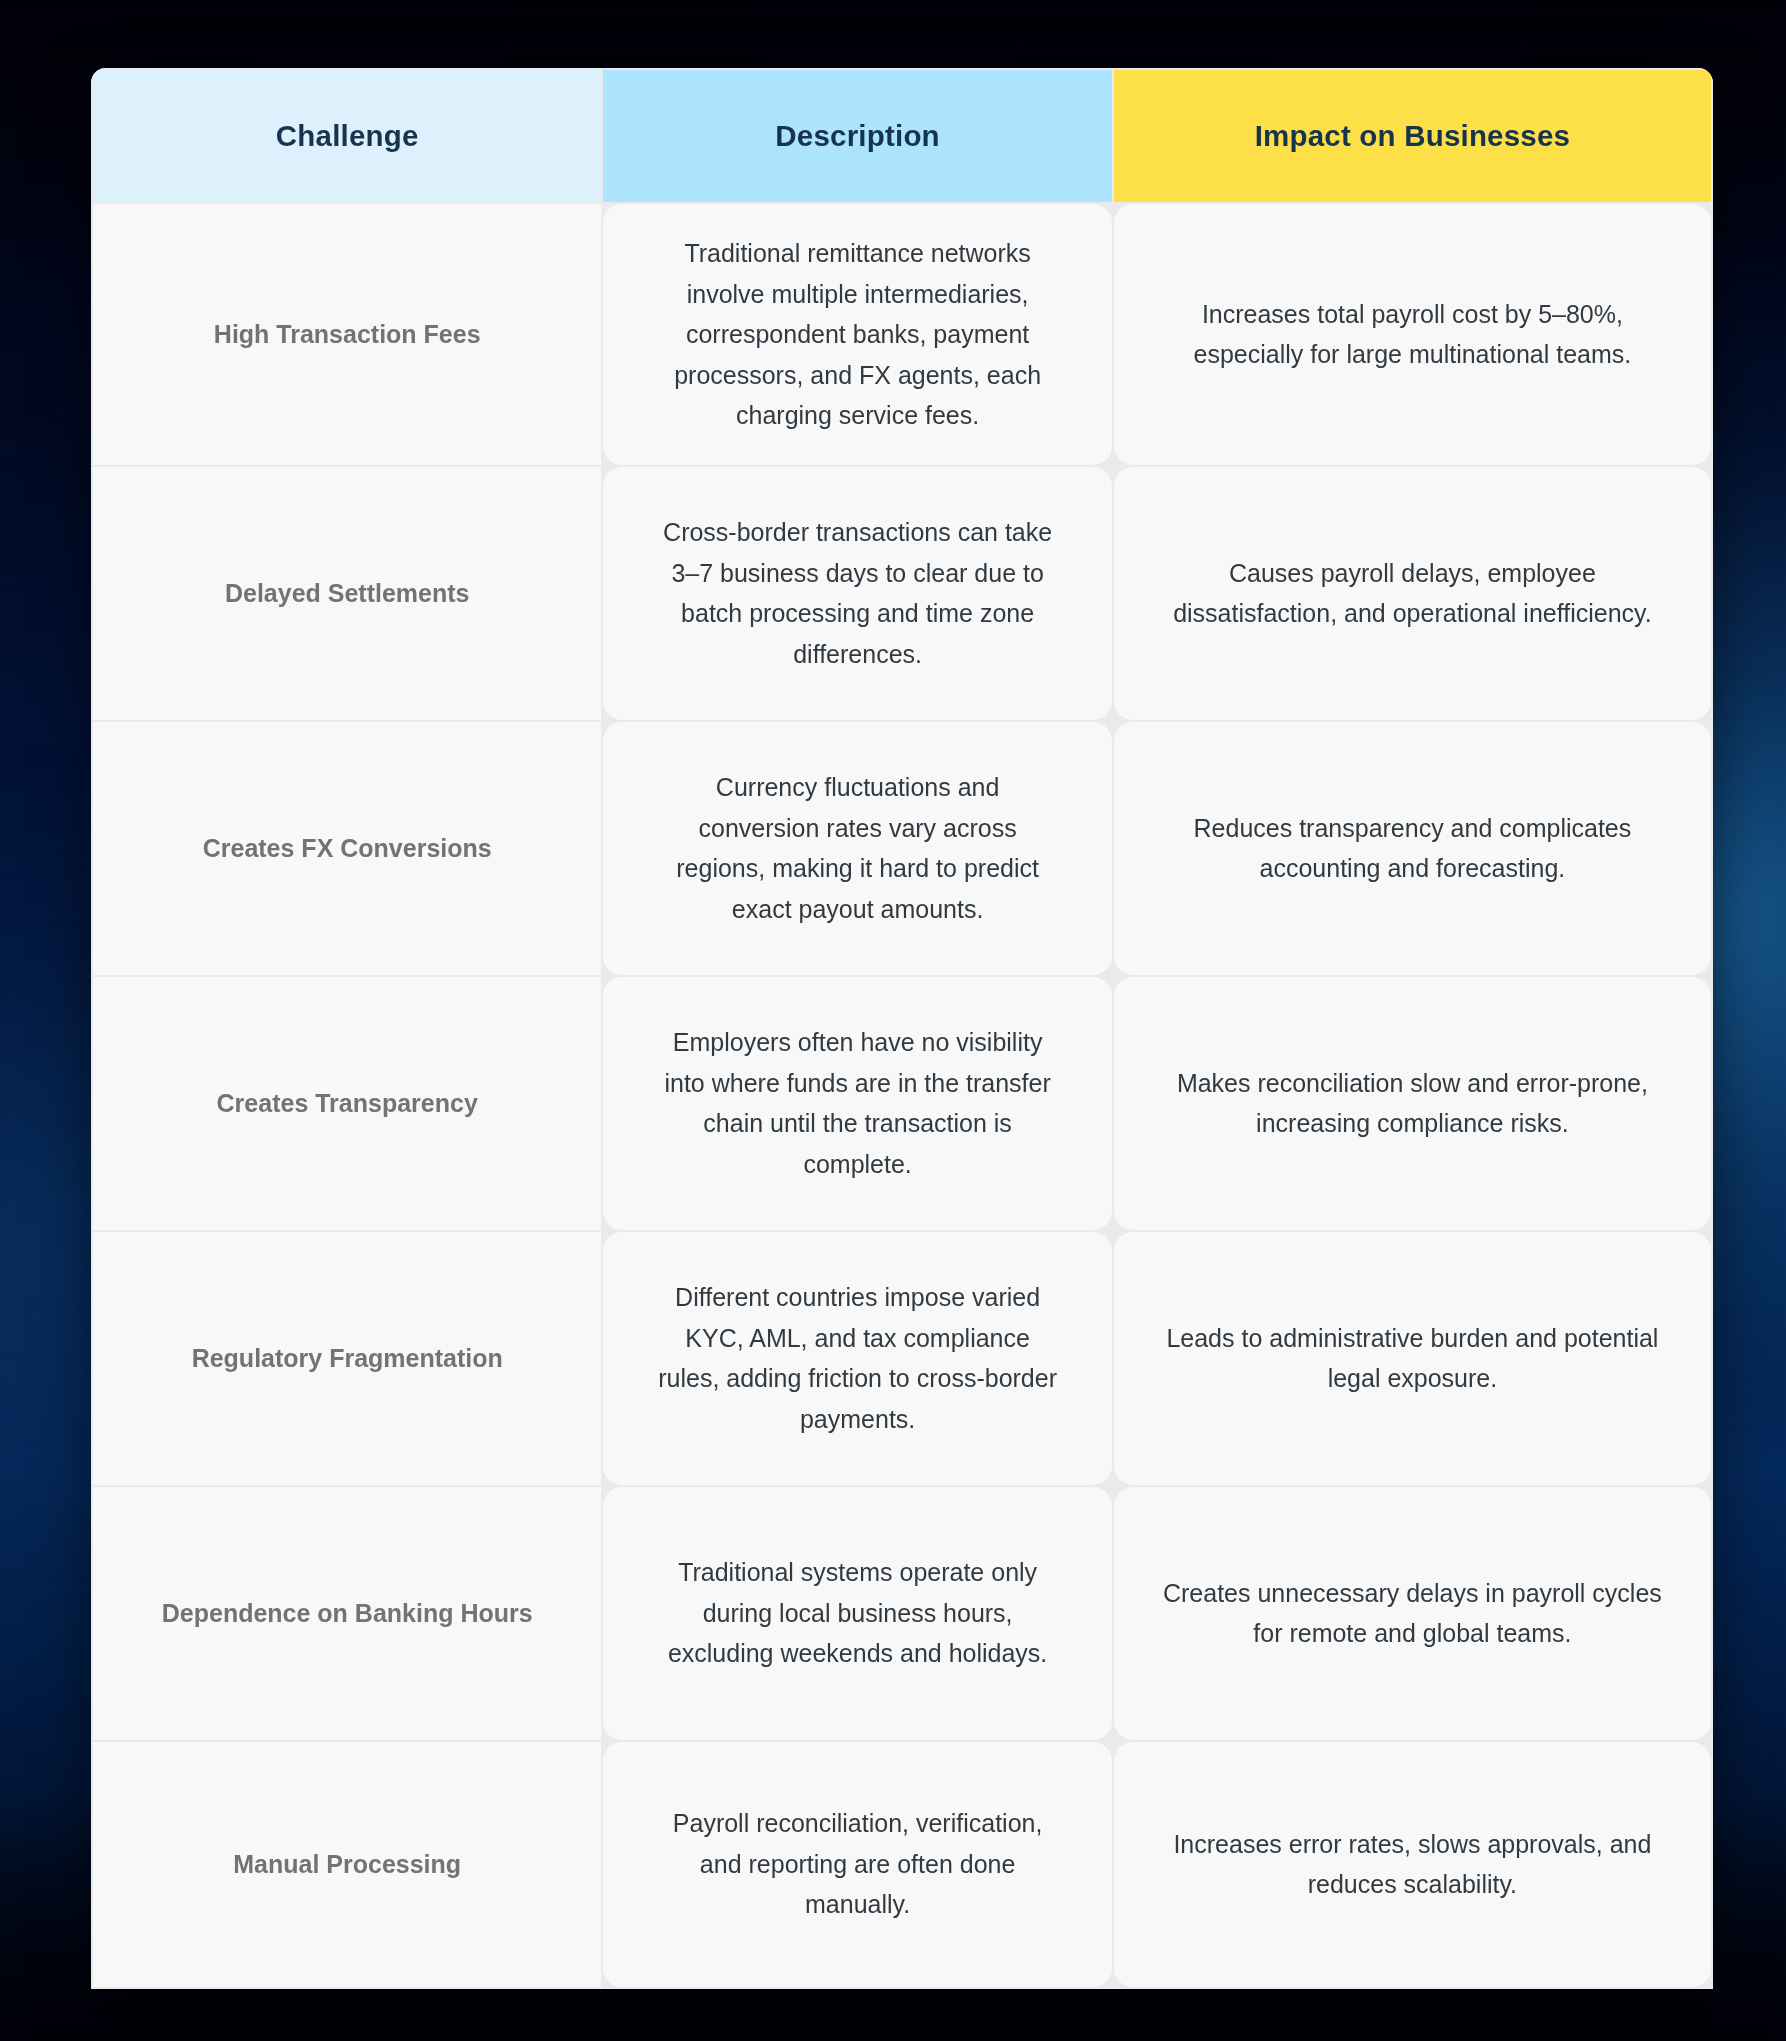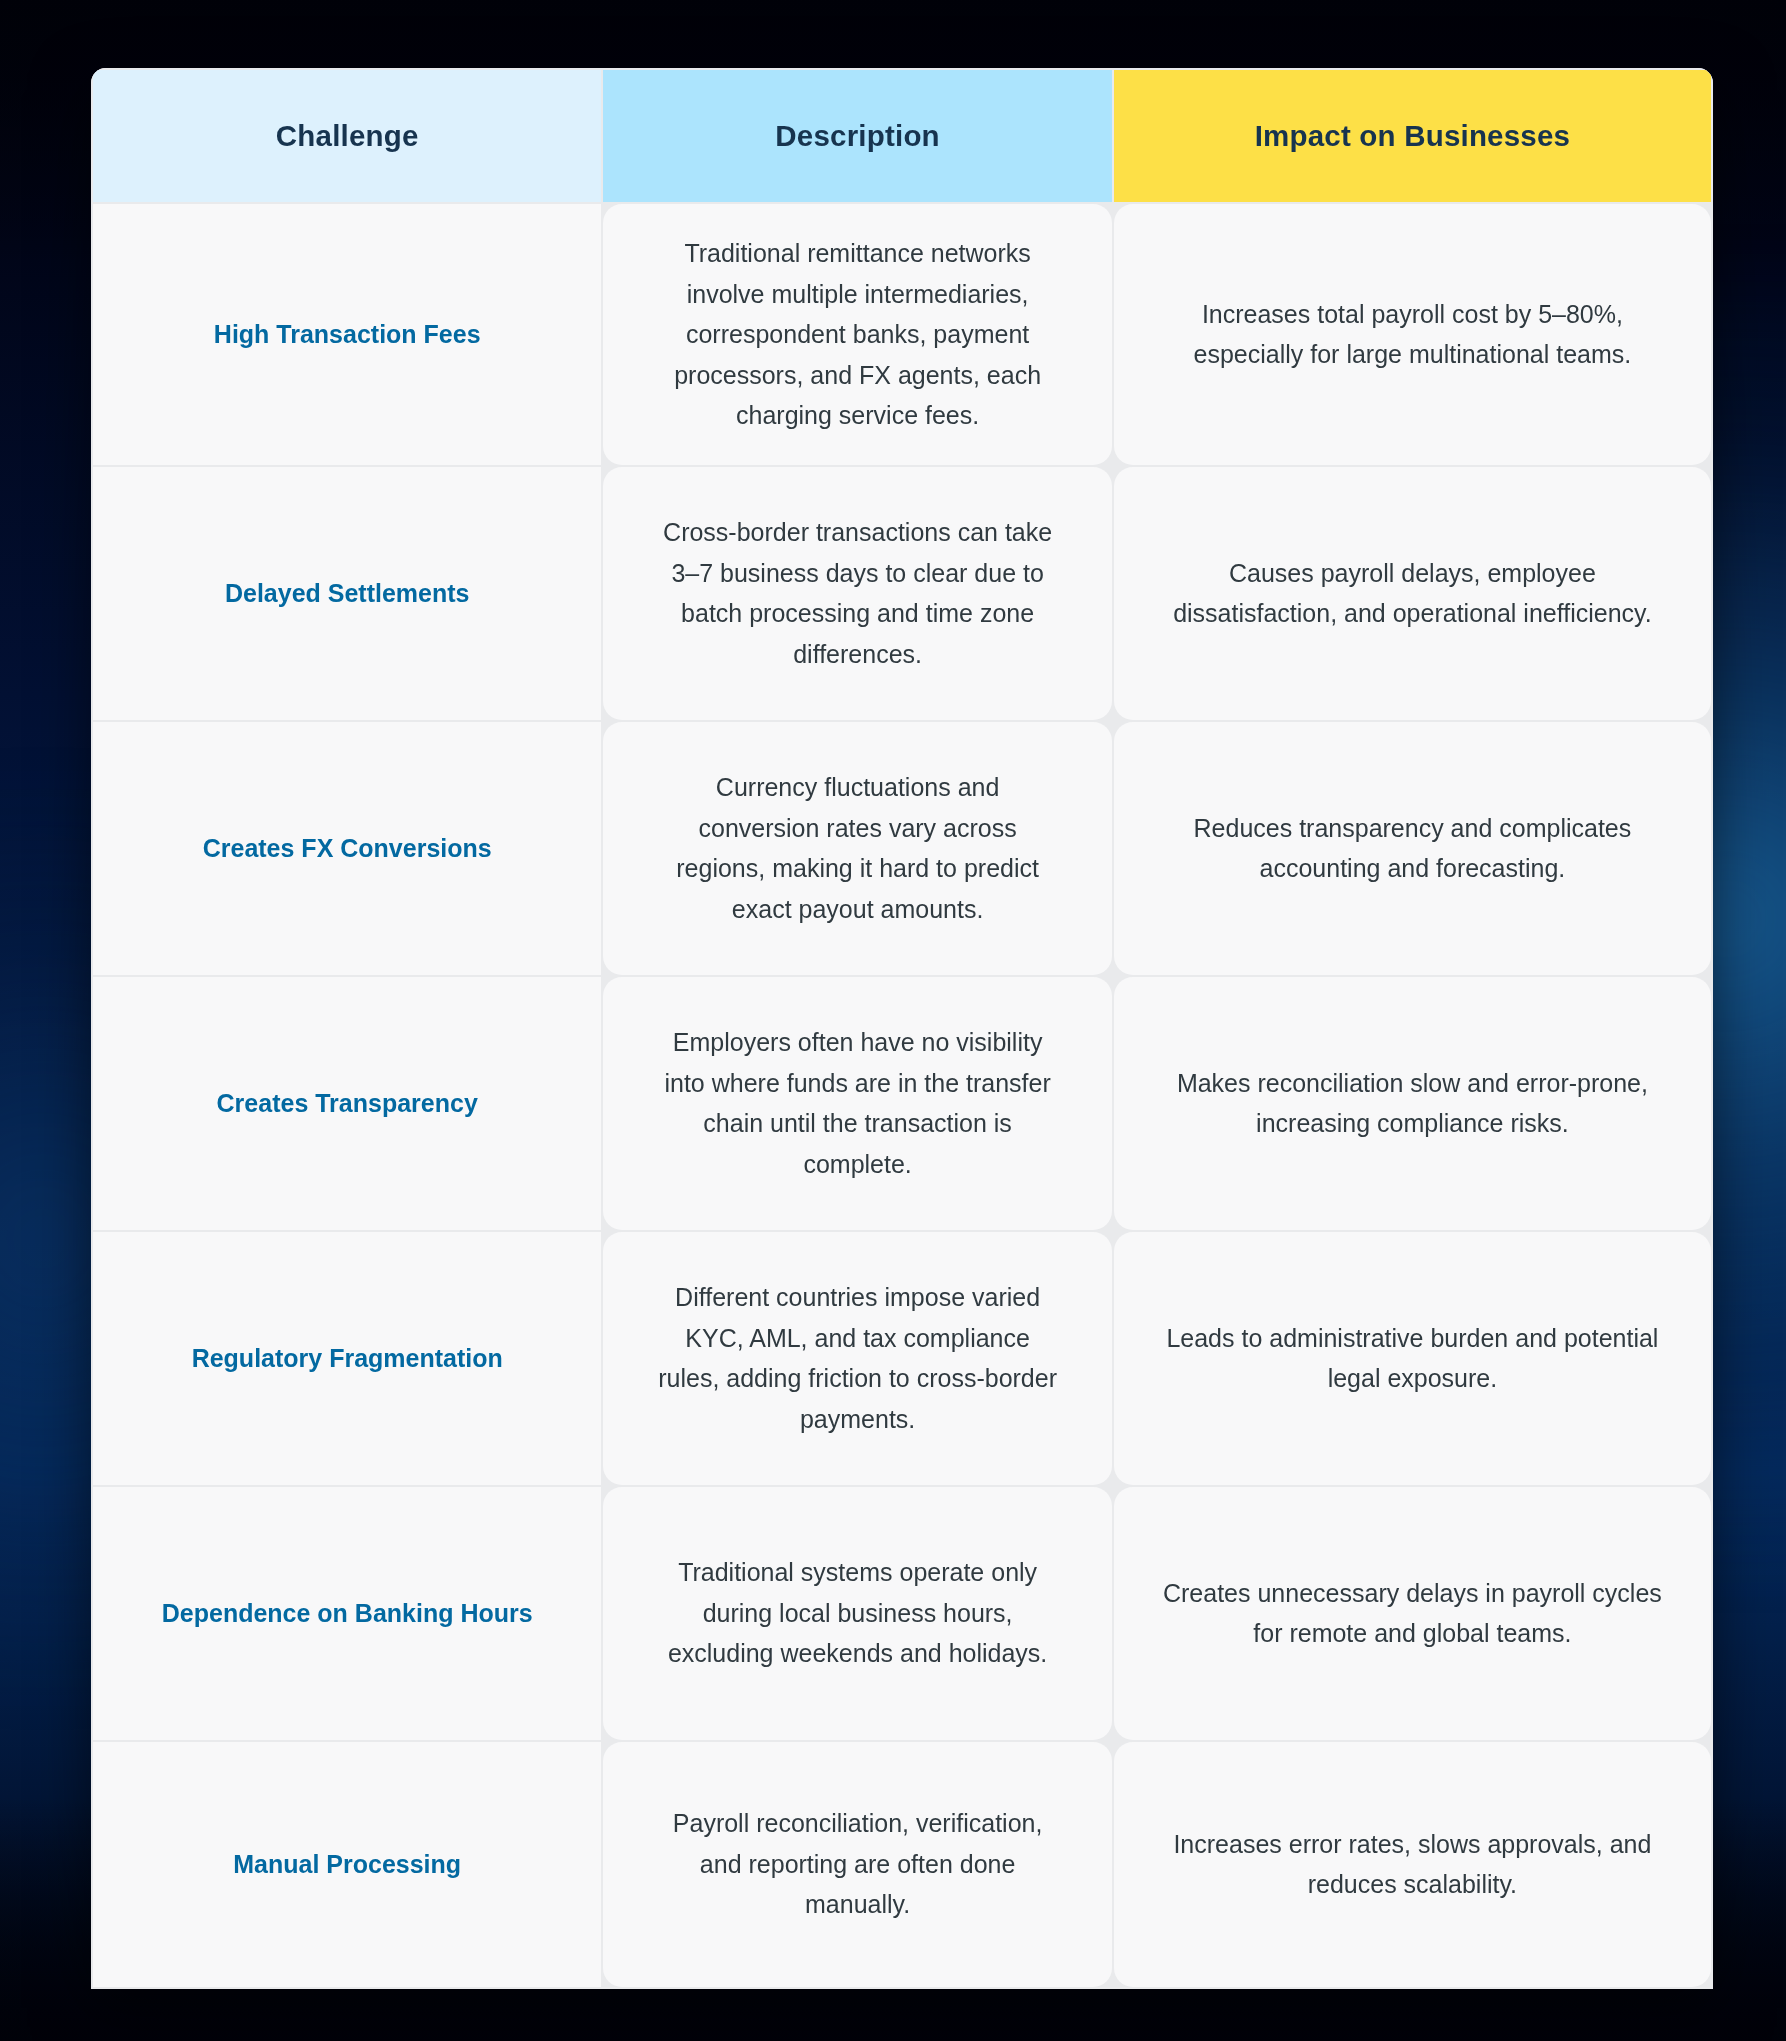--- a/index.html
+++ b/index.html
@@ -110,21 +110,21 @@
     text-align: center;
     padding: 29px 39px;
     font-size: 25px;
     line-height: 1.62;
     color: #303a40;
     border: 0;
   }
 
   tbody td.cell-challenge {
     font-weight: bold;
-    color: #0369a1;
+    color: #737373;
     font-size: 25px;
     padding-left: 44px;
     padding-right: 44px;
   }
 
   tbody tr { height: 253px; }
   tbody tr:last-child { height: 245px; }
 
   tbody td.cell-description,
   tbody td.cell-impact { padding-left: 49px; padding-right: 49px; border-radius: 19px; }

